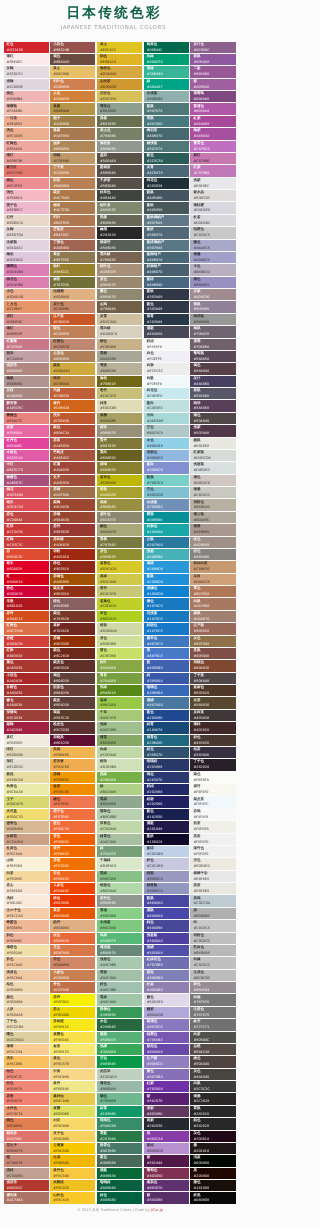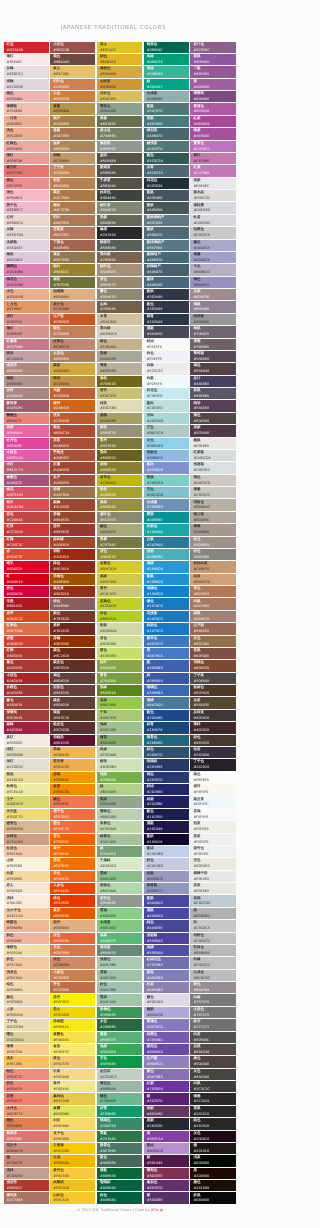--- a/index.html
+++ b/index.html
@@ -15,20 +15,21 @@
   .cn{font-size:3.5px;line-height:3.5px;white-space:nowrap;font-weight:600;}
   .hx{font-size:3.4px;line-height:3.4px;white-space:nowrap;letter-spacing:-0.02px;}
   .footer{position:absolute;left:0;right:0;top:1208px;text-align:center;font-size:3.6px;color:#9a9a9a;}
   .footer a{color:#cc4444;text-decoration:none;}
 </style>
 </head>
 <body>
 
 <div class="page">
   <div class="header">
+    <div class="title">日本传统色彩</div>
     <div class="subtitle">JAPANESE TRADITIONAL COLORS</div>
   </div>
   <div class="grid" id="grid">
       <div class="col">
         <div class="cell" style="background: rgb(211, 36, 43);">
           <div class="cn" style="color: rgba(255, 255, 255, 0.92);">红色</div>
           <div class="hx" style="color: rgba(255, 255, 255, 0.92);">#D3242B</div>
         </div>
         <div class="cell" style="background: rgb(251, 234, 236);">
           <div class="cn" style="color: rgba(25, 25, 25, 0.85);">薄红</div>

